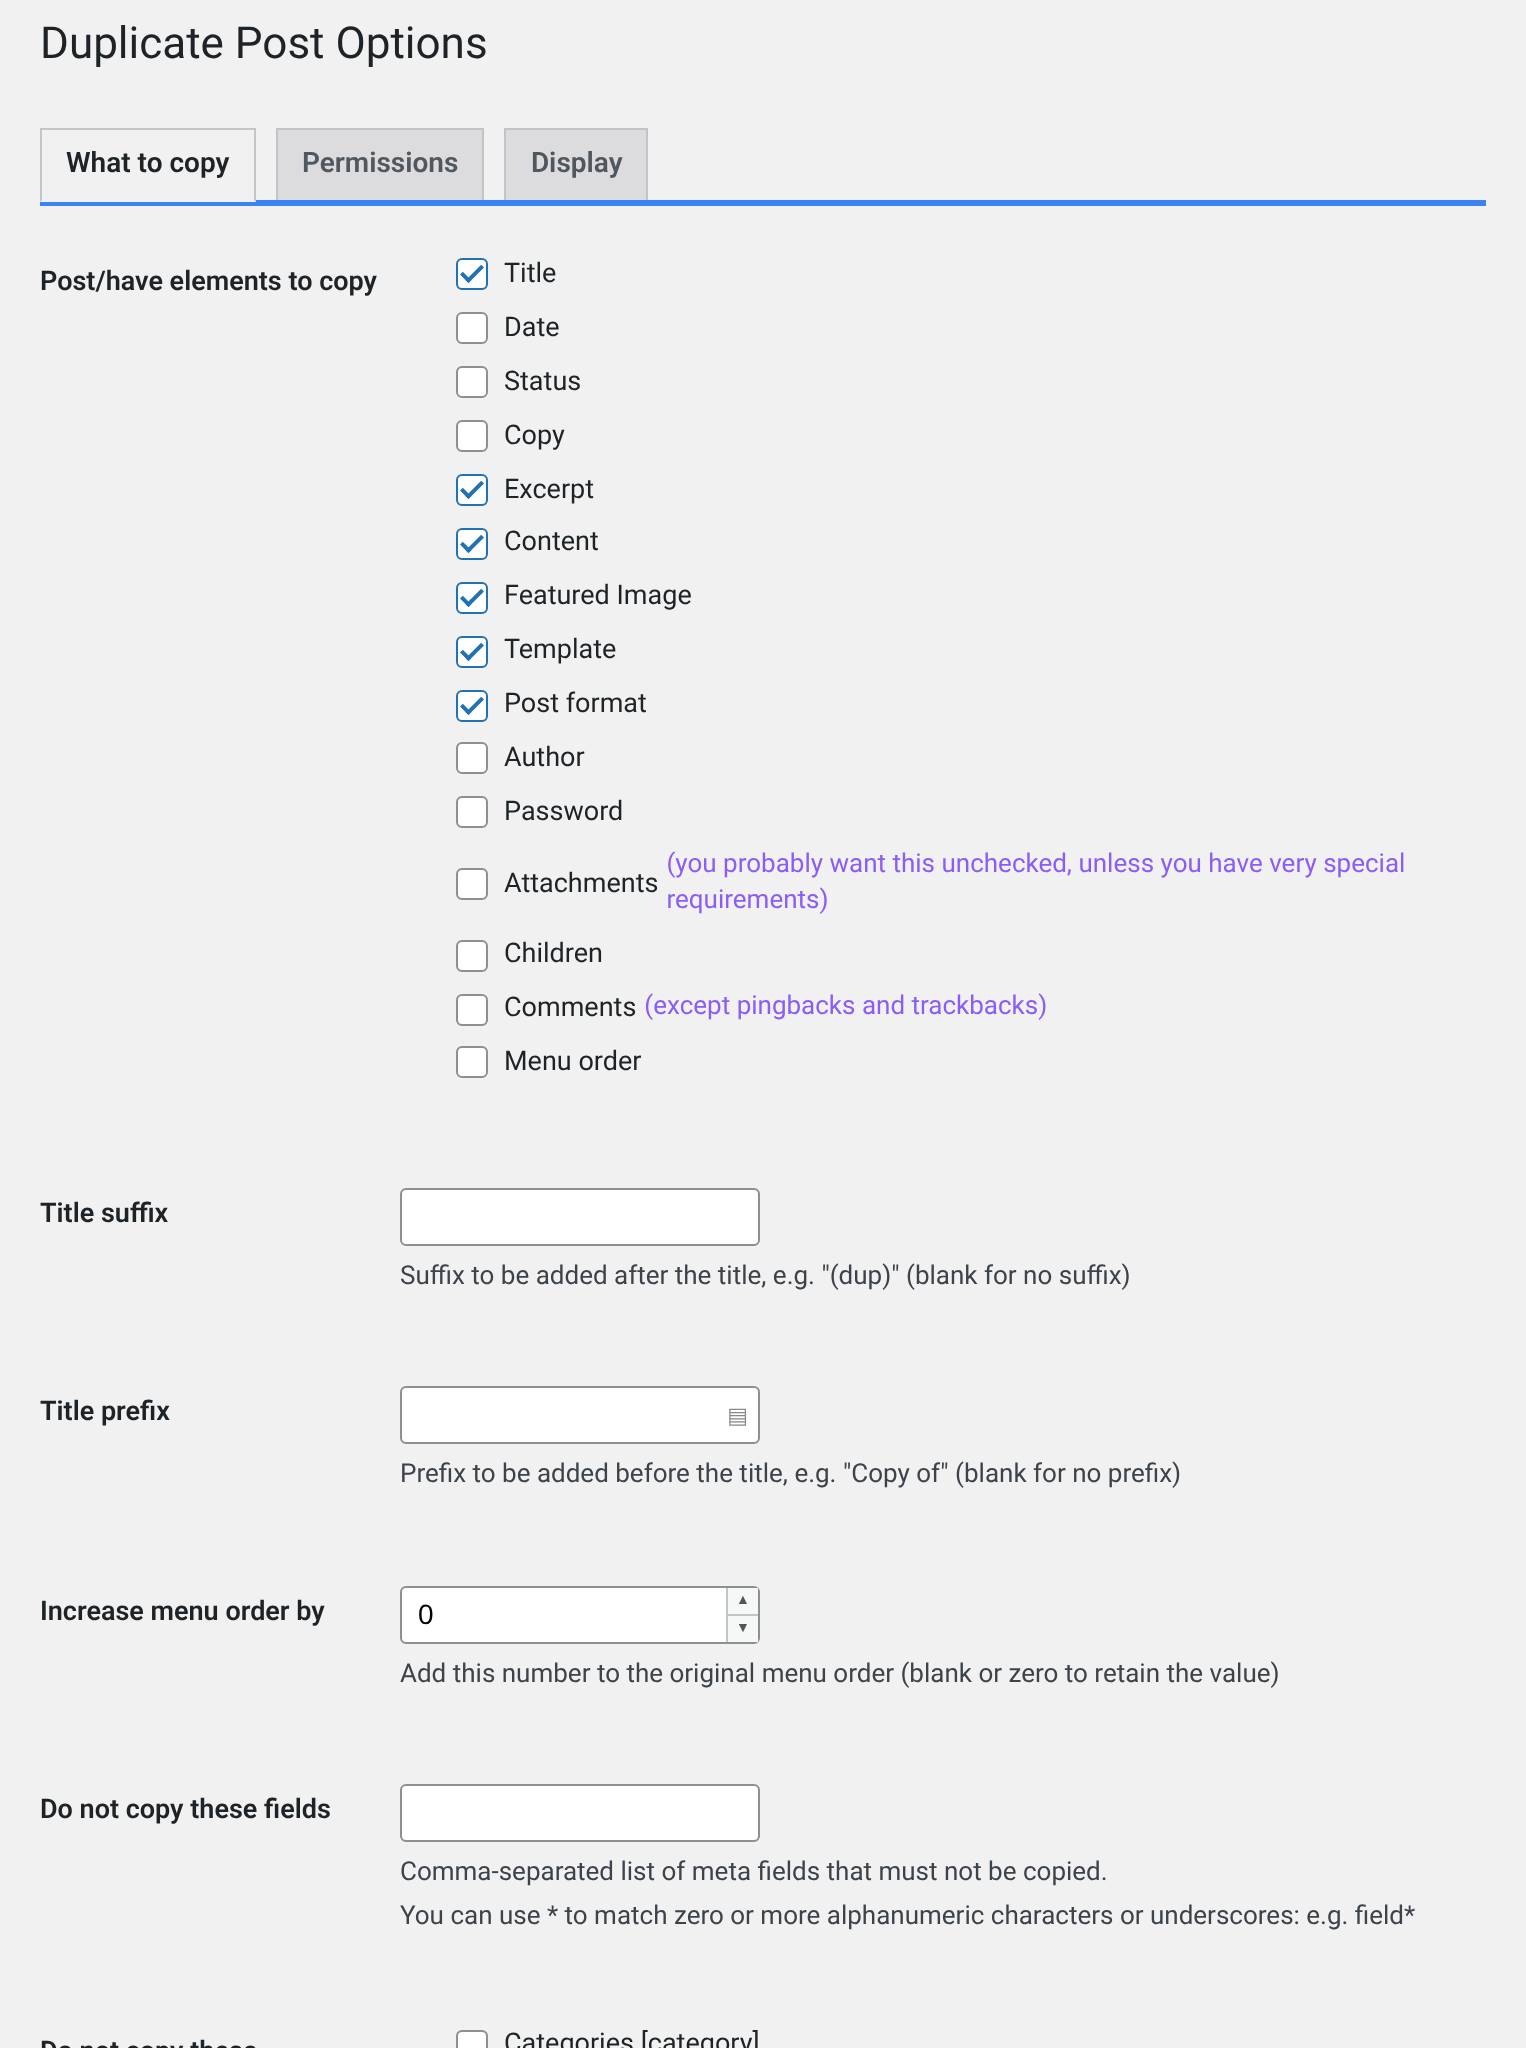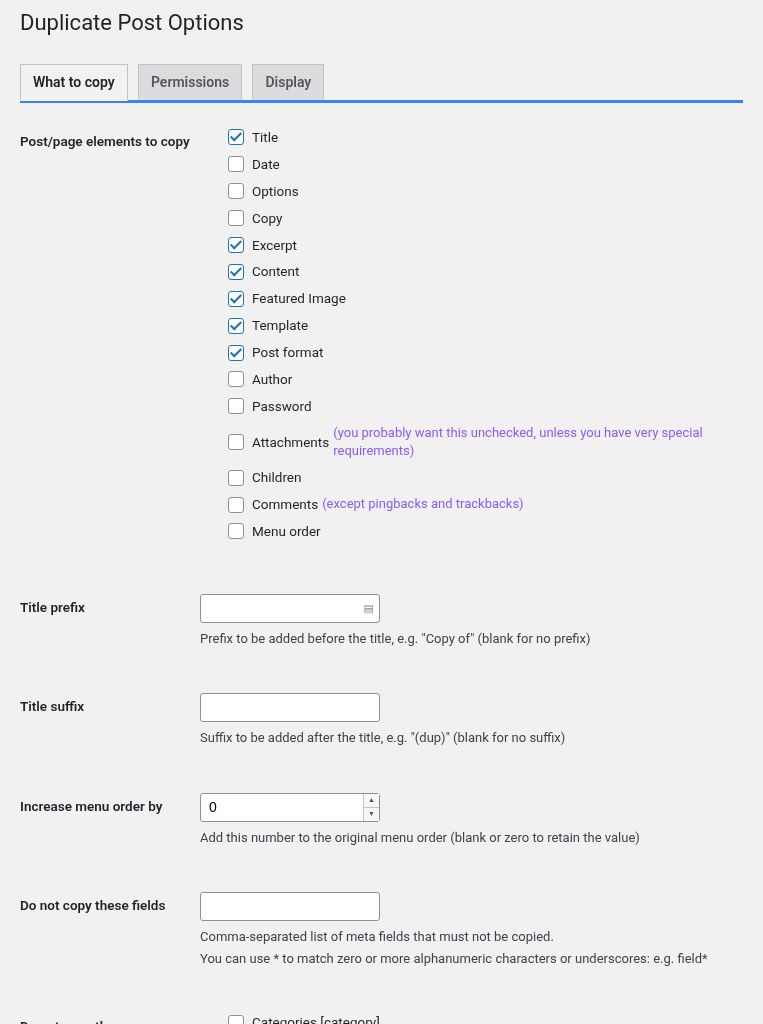--- a/index.html
+++ b/index.html
@@ -174,33 +174,33 @@
 
   <div class="nav-tab-wrapper">
     <a class="nav-tab nav-tab-active">What to copy</a>
     <a class="nav-tab">Permissions</a>
     <a class="nav-tab">Display</a>
   </div>
 
   <table class="form-table">
     <tbody>
         <tr>
-      <th>Post/page elements to copy</th>
+      <th>Post/have elements to copy</th>
       <td id="elements-cell">
             <div class="checkbox-row">
               <input type="checkbox" checked="" style="">
               <label>Title</label>
             </div>
             <div class="checkbox-row">
               <input type="checkbox" style="">
               <label>Date</label>
             </div>
             <div class="checkbox-row">
               <input type="checkbox" style="">
-              <label>Options</label>
+              <label>Status</label>
             </div>
             <div class="checkbox-row">
               <input type="checkbox" style="">
               <label>Copy</label>
             </div>
             <div class="checkbox-row">
               <input type="checkbox" checked="" style="">
               <label>Excerpt</label>
             </div>
             <div class="checkbox-row">
@@ -239,38 +239,38 @@
             <div class="checkbox-row">
               <input type="checkbox" style="">
               <label>Comments</label>
               <span class="checkbox-hint"> (except pingbacks and trackbacks)</span>
             </div>
             <div class="checkbox-row">
               <input type="checkbox" style="">
               <label>Menu order</label>
             </div>
           </td>
+    </tr>
+
+    <tr>
+      <th>Title suffix</th>
+      <td>
+        <input type="text" class="text-input" value="" style="">
+        <span class="description">Suffix to be added after the title, e.g. "(dup)" (blank for no suffix)</span>
+      </td>
     </tr>
 
     <tr>
       <th>Title prefix</th>
       <td>
         <div class="input-wrap">
           <input type="text" class="text-input" value="" style="">
           <span class="input-icon">▤</span>
         </div>
         <span class="description">Prefix to be added before the title, e.g. "Copy of" (blank for no prefix)</span>
-      </td>
-    </tr>
-
-    <tr>
-      <th>Title suffix</th>
-      <td>
-        <input type="text" class="text-input" value="" style="">
-        <span class="description">Suffix to be added after the title, e.g. "(dup)" (blank for no suffix)</span>
       </td>
     </tr>
 
     <tr>
       <th>Increase menu order by</th>
       <td>
         <div class="num-wrapper">
           <input type="text" class="text-input" style="padding-right: 20px;" value="0">
           <div class="spinner-btns">
             <div class="spinner-btn">▲</div>

